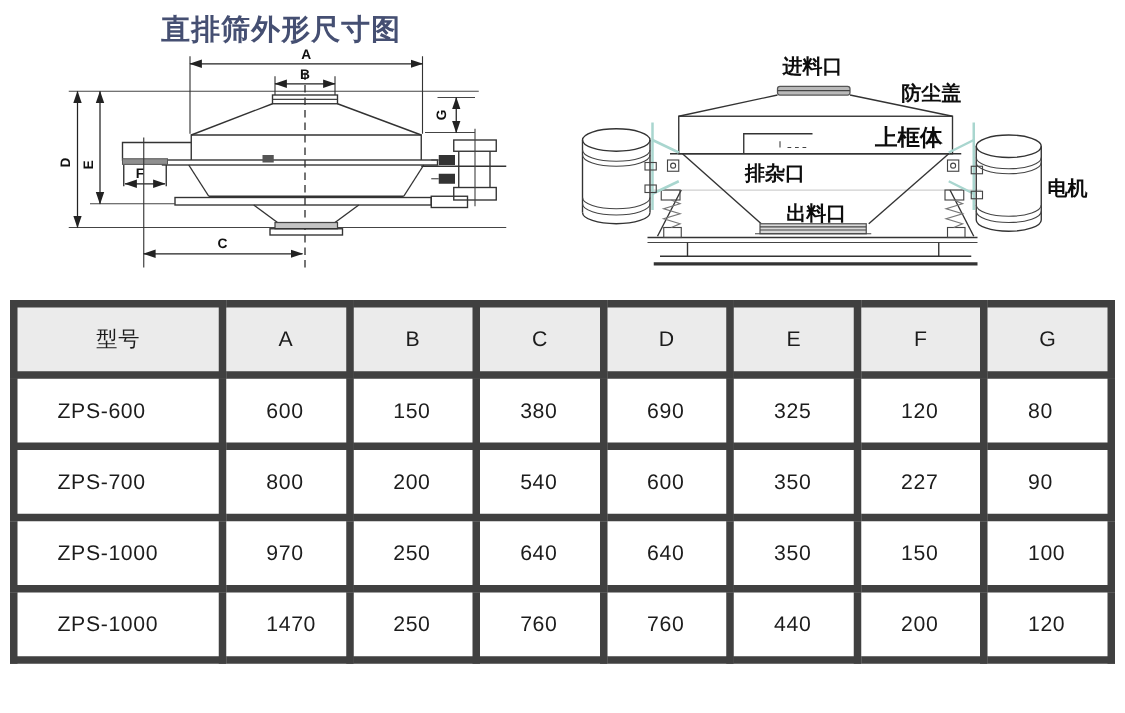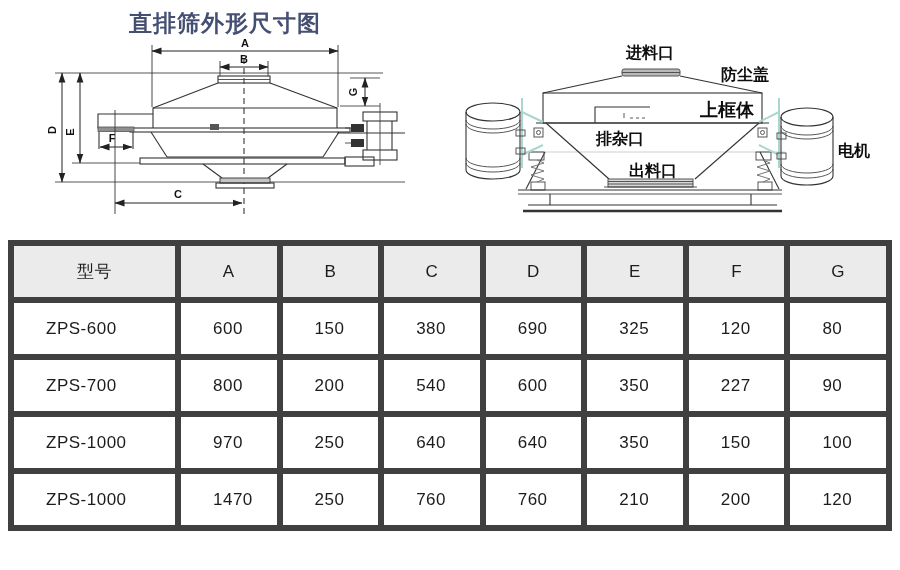--- a/index.html
+++ b/index.html
@@ -275,19 +275,19 @@
         <td>350</td>
         <td>150</td>
         <td>100</td>
       </tr>
       <tr>
         <td>ZPS-1000</td>
         <td>1470</td>
         <td>250</td>
         <td>760</td>
         <td>760</td>
-        <td>210</td>
+        <td>440</td>
         <td>200</td>
         <td>120</td>
       </tr>
     </tbody>
   </table>
 </div>
 
 </body></html>

